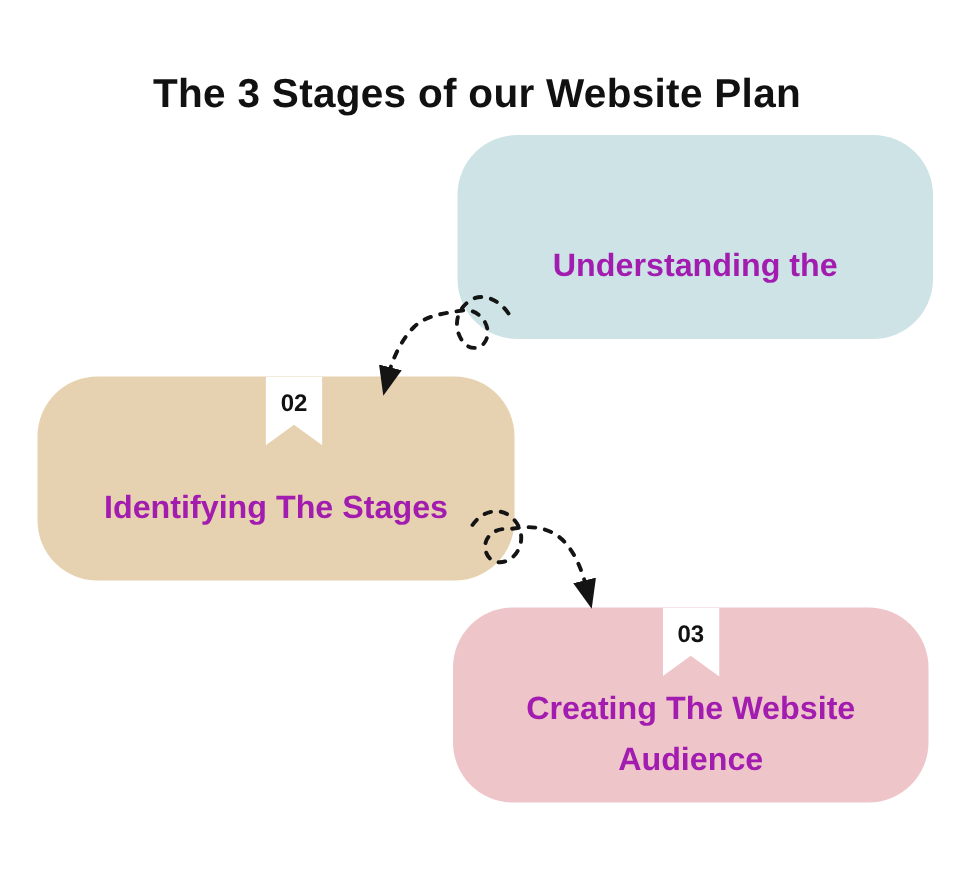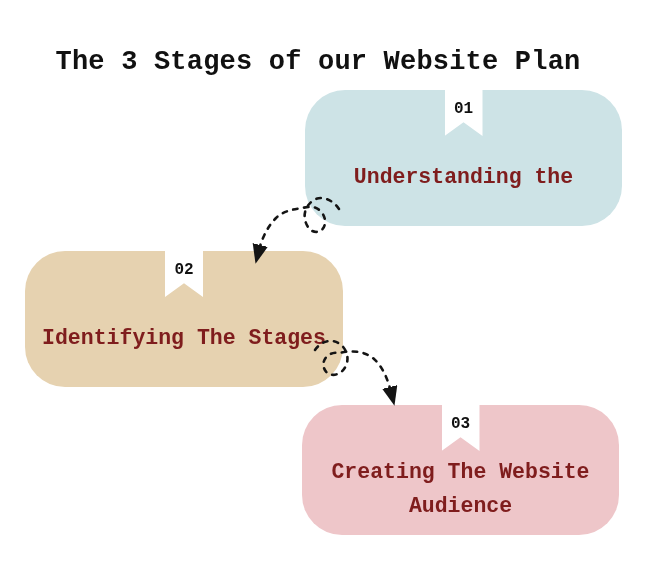--- a/index.html
+++ b/index.html
@@ -2,21 +2,21 @@
 <html><head>
 <meta charset="utf-8">
 <style>
   html, body { margin: 0; padding: 0; background: #ffffff; }
   .canvas {
     position: relative;
     width: 650px;
     height: 580px;
     background: #ffffff;
     overflow: hidden;
-    font-family: Liberation Mono, monospace;
+    font-family: Liberation Sans, sans-serif;
   }
   .title {
     position: absolute;
     top: 29px;
     left: 0;
     width: 636px;
     text-align: center;
     font-size: 27px;
     font-weight: 700;
     letter-spacing: 0.2px;
@@ -54,21 +54,21 @@
     font-weight: 700;
     color: #111111;
     line-height: 1;
     margin-top: -8px;
   }
   .stage-label {
     text-align: center;
     font-size: 21.5px;
     font-weight: 700;
     line-height: 34px;
-    color: #7f1d1d;
+    color: #a21caf;
   }
   .arrows {
     position: absolute;
     top: 0;
     left: 0;
     z-index: 2;
     pointer-events: none;
   }
   .doodle {
     fill: none;
@@ -78,30 +78,27 @@
   }
 </style>
 </head>
 <body>
 
 <div class="canvas">
 
   <h1 class="title">The 3 Stages of our Website Plan</h1>
 
   <div class="stage-card s1" style="background-color: rgb(205, 227, 230);">
-    <div class="ribbon" style="background-color: rgb(255, 255, 255);">
-      <span class="stage-number">01</span>
-    </div>
     <div class="stage-label">
       <span>Understanding the</span><br>
     </div>
   </div>
 
   <div class="stage-card s2" style="background-color: rgb(230, 210, 176);">
-    <div class="ribbon" style="background-color: rgb(255, 255, 255);">
+    <div class="ribbon" style="background-color: rgb(255, 255, 255); margin-left: 12px;">
       <span class="stage-number">02</span>
     </div>
     <div class="stage-label">
       <span>Identifying The Stages</span><br>
     </div>
   </div>
 
   <div class="stage-card s3" style="background-color: rgb(238, 198, 201);">
     <div class="ribbon" style="background-color: rgb(255, 255, 255); align-items: center;">
       <span class="stage-number">03</span>

